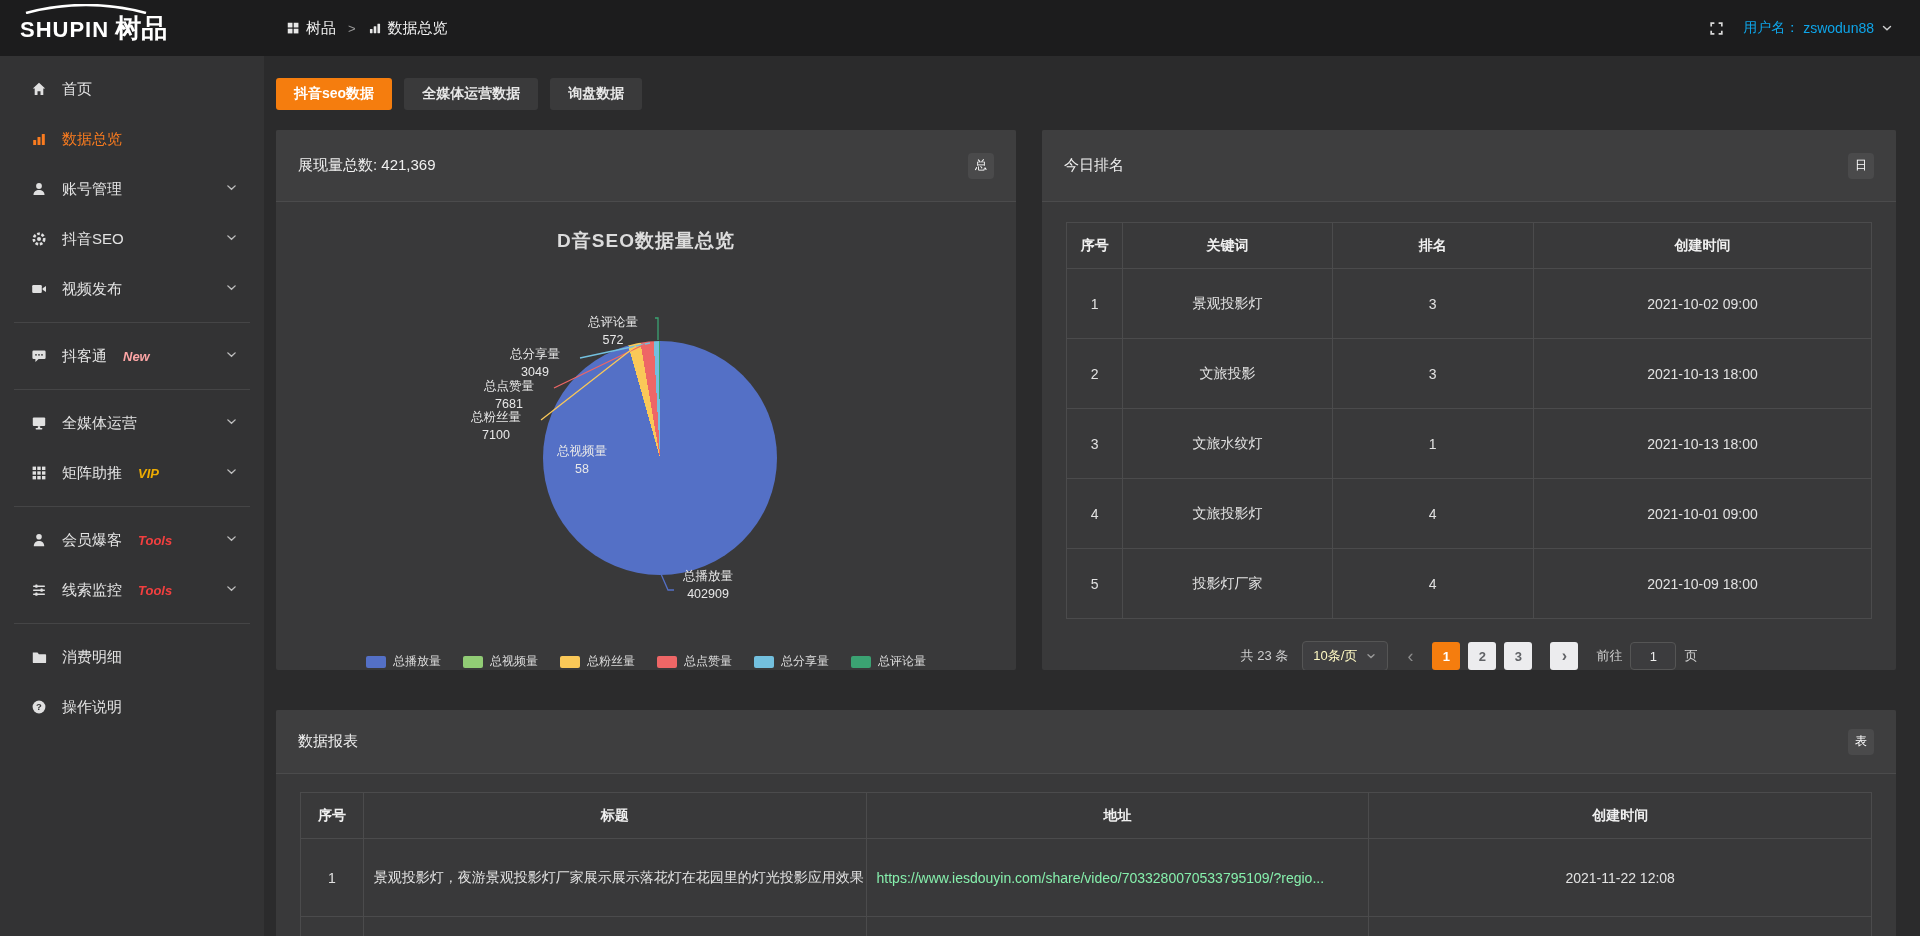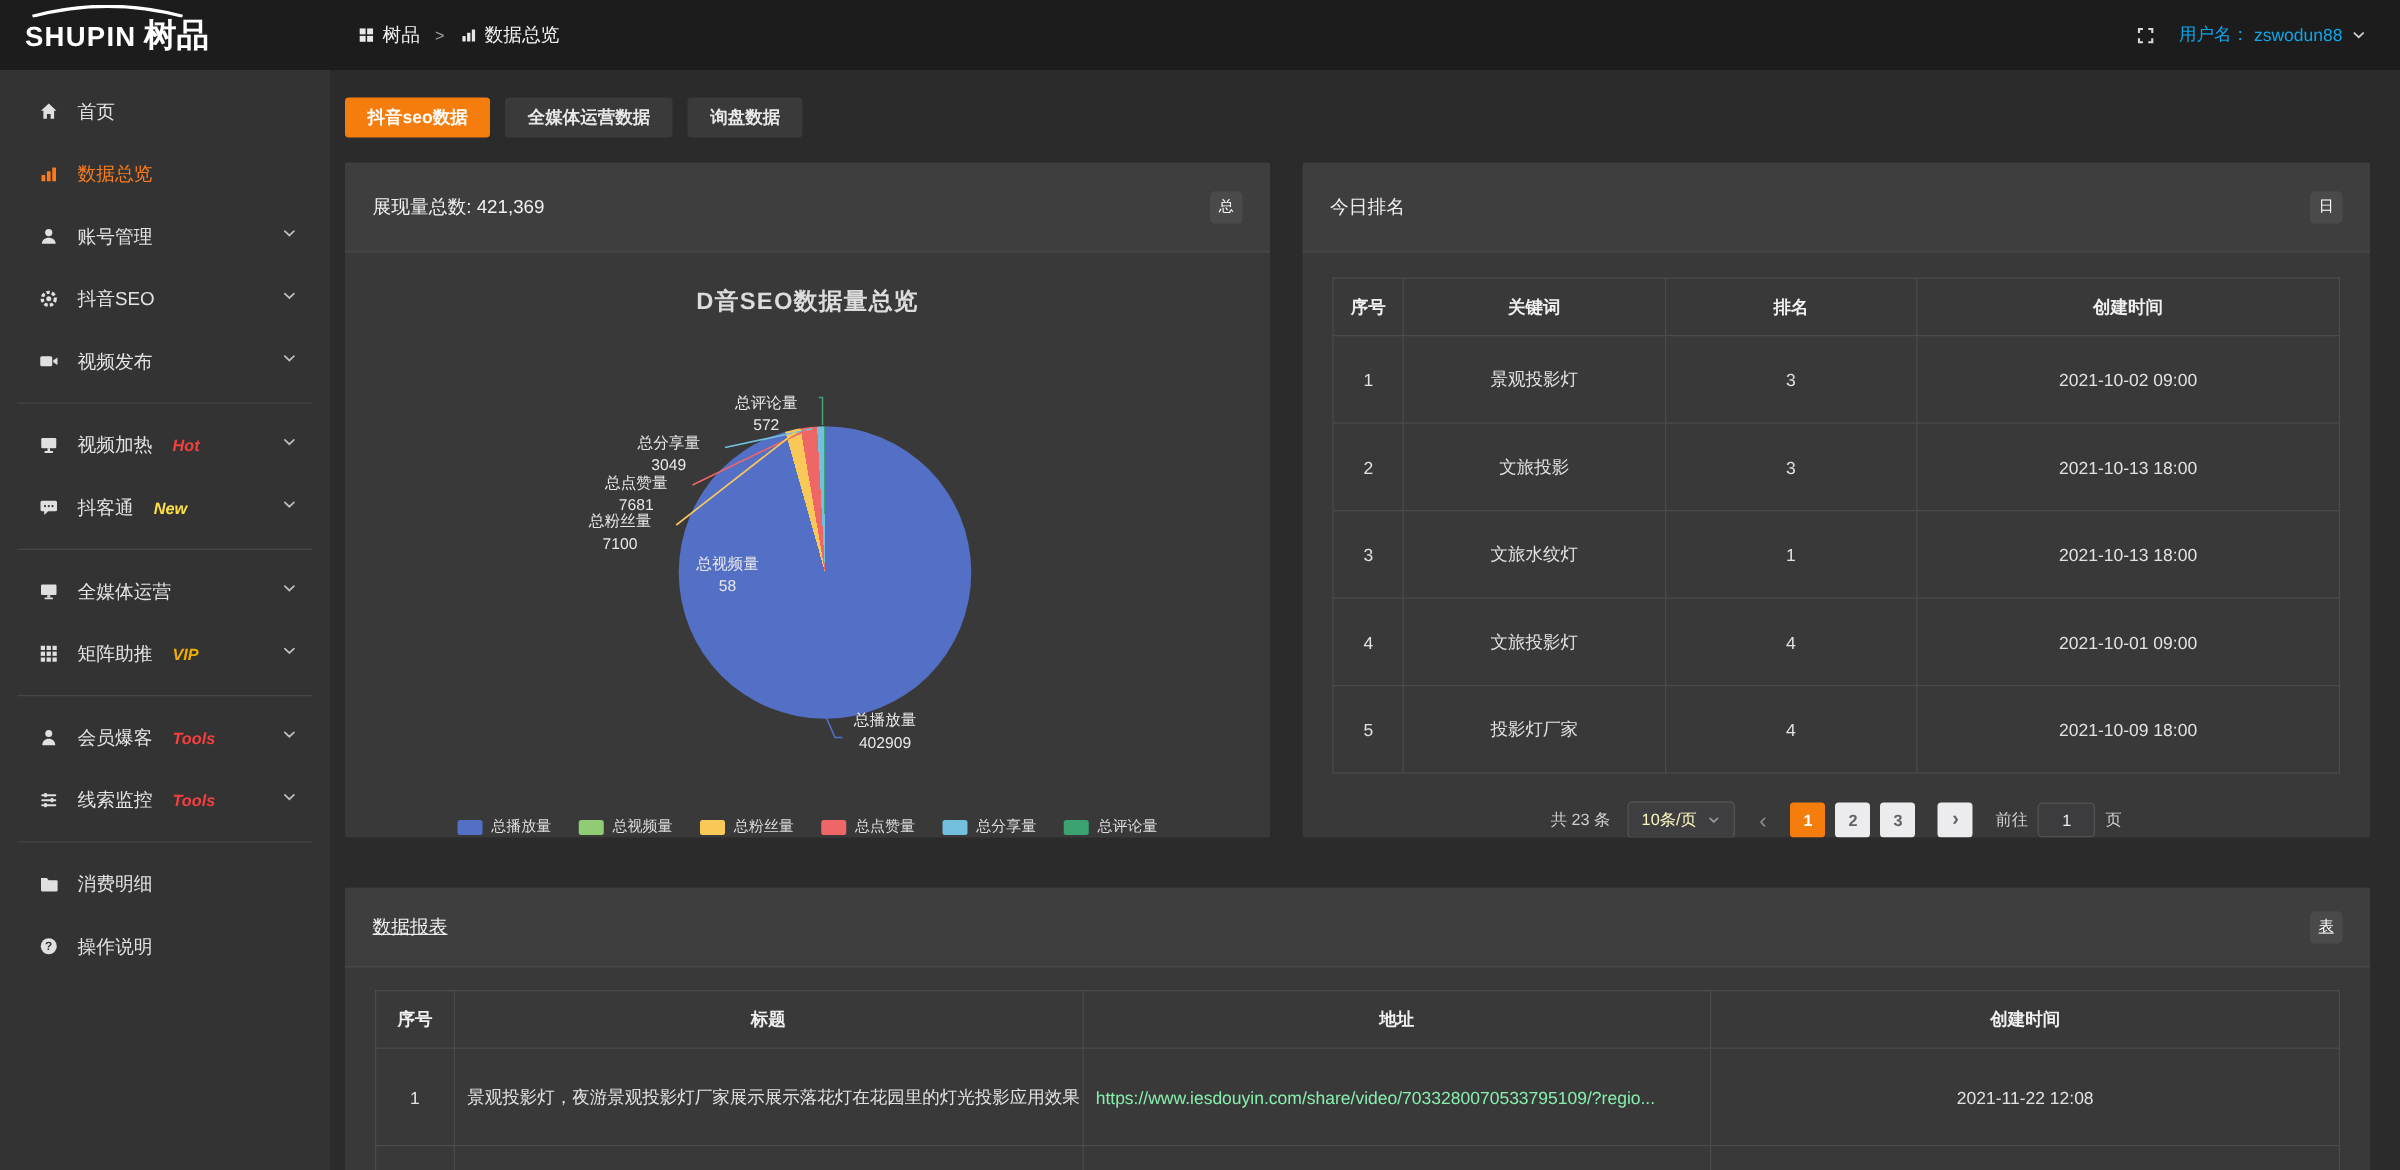--- a/index.html
+++ b/index.html
@@ -87,21 +87,21 @@
     color:#606266; font-size:13px; font-weight:bold; cursor:pointer; font-family:inherit; }
   .pg-btn.active { background:#f57d0e; color:#fff; }
   .pg-next { width:28px; height:28px; border:none; border-radius:3px; background:#ececee;
     color:#606266; font-size:16px; font-weight:bold; cursor:pointer; font-family:inherit; }
   .pg-goto { display:flex; align-items:center; gap:8px; margin-left:8px; }
   .pg-goto input { width:46px; height:28px; background:#3c3c3e; border:1px solid #555;
     border-radius:4px; color:#eee; text-align:center; font-size:13px; font-family:inherit; }
 
   
   .report-card { margin-top:40px; height:260px; }
-  .report-card .card-header { height:64px;text-decoration:underline; }
+  .report-card .card-header { height:64px; }
   .report-body { padding:18px 24px 0 24px; }
   .report-body th { height:46px; }
   .report-body td { height:78px; }
   .report-body td.cell-left { text-align:left; padding:0 10px; }
   .link { color:#86efac; cursor:pointer; }
 </style>
 </head>
 <body>
 
 <div class="app">
@@ -201,43 +201,29 @@
           </svg>
         </span>
         <span class="si-label">视频发布</span>
         <span class="si-caret"><svg width="13" height="13" viewBox="0 0 16 16">
             <path d="M3.5 6 L8 10.3 L12.5 6" fill="none" stroke="currentColor" stroke-width="1.7" stroke-linecap="round"></path>
           </svg></span>
       </div>
       <div class="side-divider"></div>
       <div class="side-item">
         <span class="si-icon">
-          <svg width="16" height="16" viewBox="0 0 16 16" fill="currentColor">
-            <rect x="2" y="2.4" width="12" height="8.2" rx="1"></rect>
-            <rect x="7" y="10.6" width="2" height="2.2"></rect>
-            <rect x="4.5" y="12.8" width="7" height="1.5" rx=".7"></rect>
-          </svg>
-        </span>
-        <span class="si-label">视频加热</span>
-        <span class="si-tag" style="color:#f23f3f">Hot</span>
-        <span class="si-caret"><svg width="13" height="13" viewBox="0 0 16 16">
-            <path d="M3.5 6 L8 10.3 L12.5 6" fill="none" stroke="currentColor" stroke-width="1.7" stroke-linecap="round"></path>
-          </svg></span>
-      </div>
-      <div class="side-item">
-        <span class="si-icon">
           <svg width="16" height="16" viewBox="0 0 16 16">
             <path d="M2.6 2.6 h10.8 a1.2 1.2 0 0 1 1.2 1.2 v6 a1.2 1.2 0 0 1 -1.2 1.2 H7.6 l-3.2 3 v-3 H2.6 a1.2 1.2 0 0 1 -1.2-1.2 v-6 a1.2 1.2 0 0 1 1.2-1.2 Z" fill="currentColor"></path>
             <circle cx="5" cy="6.8" r=".9" fill="#333334"></circle>
             <circle cx="8" cy="6.8" r=".9" fill="#333334"></circle>
             <circle cx="11" cy="6.8" r=".9" fill="#333334"></circle>
           </svg>
         </span>
         <span class="si-label">抖客通</span>
-        <span class="si-tag" style="color:#fde047">New</span>
+        <span class="si-tag" style="color:#fca5a5">New</span>
         <span class="si-caret"><svg width="13" height="13" viewBox="0 0 16 16">
             <path d="M3.5 6 L8 10.3 L12.5 6" fill="none" stroke="currentColor" stroke-width="1.7" stroke-linecap="round"></path>
           </svg></span>
       </div>
       <div class="side-divider"></div>
       <div class="side-item">
         <span class="si-icon">
           <svg width="16" height="16" viewBox="0 0 16 16" fill="currentColor">
             <rect x="1.8" y="2.6" width="12.4" height="8.4" rx="1"></rect>
             <rect x="6.8" y="11.2" width="2.4" height="1.8"></rect>

